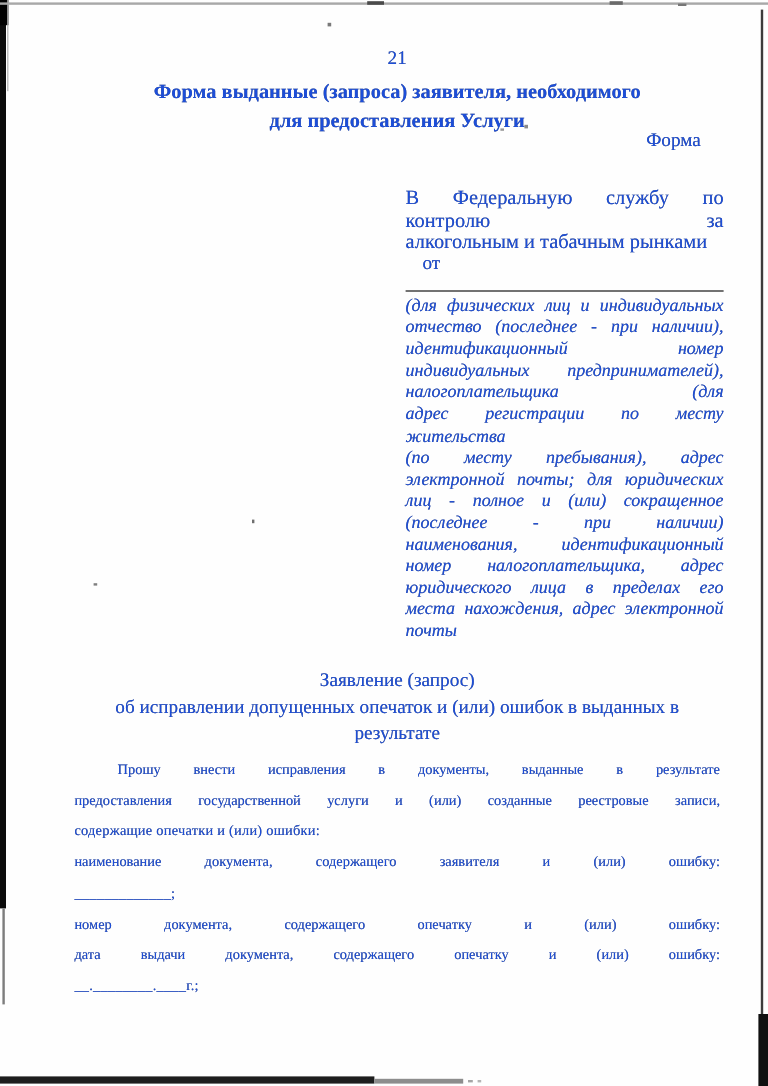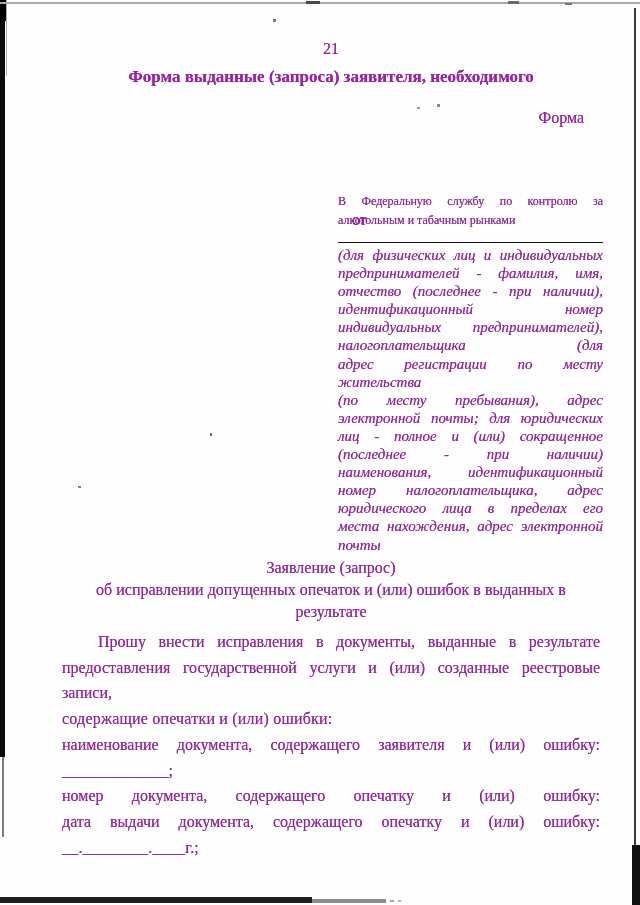--- a/index.html
+++ b/index.html
@@ -6,62 +6,62 @@
   body {
     background:#ffffff;
     font-family:"Liberation Serif","DejaVu Serif",serif;
     -webkit-font-smoothing:antialiased;
   }
   .page {
     position:relative;
     width:640px; height:905px;
     background:#fefefe;
     overflow:hidden;
-    color:#a21caf;
+    color:#1d4ed8;
   }
   .txt { text-shadow:0 0 0.5px rgba(10,10,10,0.6); }
 
   
   .page-number {
     position:absolute; left:62px; top:40px; width:538px;
     text-align:center; font-size:16px;
   }
   .doc-title {
     position:absolute; left:62px; top:65px; width:538px;
     text-align:center; font-weight:bold; font-size:17px; line-height:24px;
   }
   .form-label {
     position:absolute; left:62px; top:109px; width:538px;
     text-align:right; padding-right:16px; box-sizing:border-box;
     font-size:16px;
   }
   .addressee {
     position:absolute; left:338px; top:156px; width:265px;
-    font-size:12px; line-height:18.5px;margin-top:36px;
+    font-size:17px; line-height:18.5px;
   }
   .addressee div:not(:last-child) { text-align:justify; text-align-last:justify; }
   .from-label {
     position:absolute; left:352px; top:211px; font-size:16px;
   }
   .ot-line {
     position:absolute; left:338px; top:242px; width:265px; height:0;
     border-top:1.5px solid #161616;
   }
   .hint {
     position:absolute; left:338px; top:246px; width:265px;
     font-size:15px; line-height:18.1px;font-style:italic;
   }
   .hint div:not(:last-child) { text-align:justify; text-align-last:justify; }
   .req-heading {
     position:absolute; left:62px; top:557px; width:538px;
     text-align:center; font-size:16px; line-height:21.8px;
   }
   .body-block {
     position:absolute; left:62px; top:629px; width:538px;
-    font-size:16px; line-height:25.7px;
+    font-size:12px; line-height:25.7px;
   }
   .body-block .jl { text-align:justify; text-align-last:justify; }
   .body-block .indent { text-indent:36px; }
   .body-block .plain { text-align:left; letter-spacing:0.2px; }
 
   
   .art { position:absolute; }
   .left-bar       { left:0; top:0; width:5px; height:757px; background:#0b0b0b; }
   .left-bar-top   { left:0; top:0; width:7px; height:21px; background:#000; }
   .left-bar-tail  { left:2px; top:757px; width:2px; height:80px; background:#7d7d7d; }
@@ -104,36 +104,36 @@
   <div class="art speck-1"></div>
   <div class="art speck-2"></div>
   <div class="art speck-3"></div>
   <div class="art speck-4"></div>
   <div class="art speck-5"></div>
 
   <div class="page-number txt">21</div>
 
   <div class="doc-title txt">
     <div>Форма выданные (запроса) заявителя, необходимого</div>
+    <div>для предоставления Услуги</div>
   </div>
 
   <div class="form-label txt">Форма</div>
 
   <div class="addressee txt">
       <div>В Федеральную службу по контролю за</div>
       <div>алкогольным и табачным рынками</div>
     </div>
 
   <div class="from-label txt">от</div>
 
   <div class="ot-line"></div>
 
   <div class="hint txt">
       <div>(для физических лиц и индивидуальных</div>
-      <div>предпринимателей - фамилия, имя,</div>
       <div>отчество (последнее - при наличии),</div>
       <div>идентификационный номер</div>
       <div>индивидуальных предпринимателей),</div>
       <div>налогоплательщика (для</div>
       <div>адрес регистрации по месту жительства</div>
       <div>(по месту пребывания), адрес</div>
       <div>электронной почты; для юридических</div>
       <div>лиц - полное и (или) сокращенное</div>
       <div>(последнее - при наличии)</div>
       <div>наименования, идентификационный</div>

